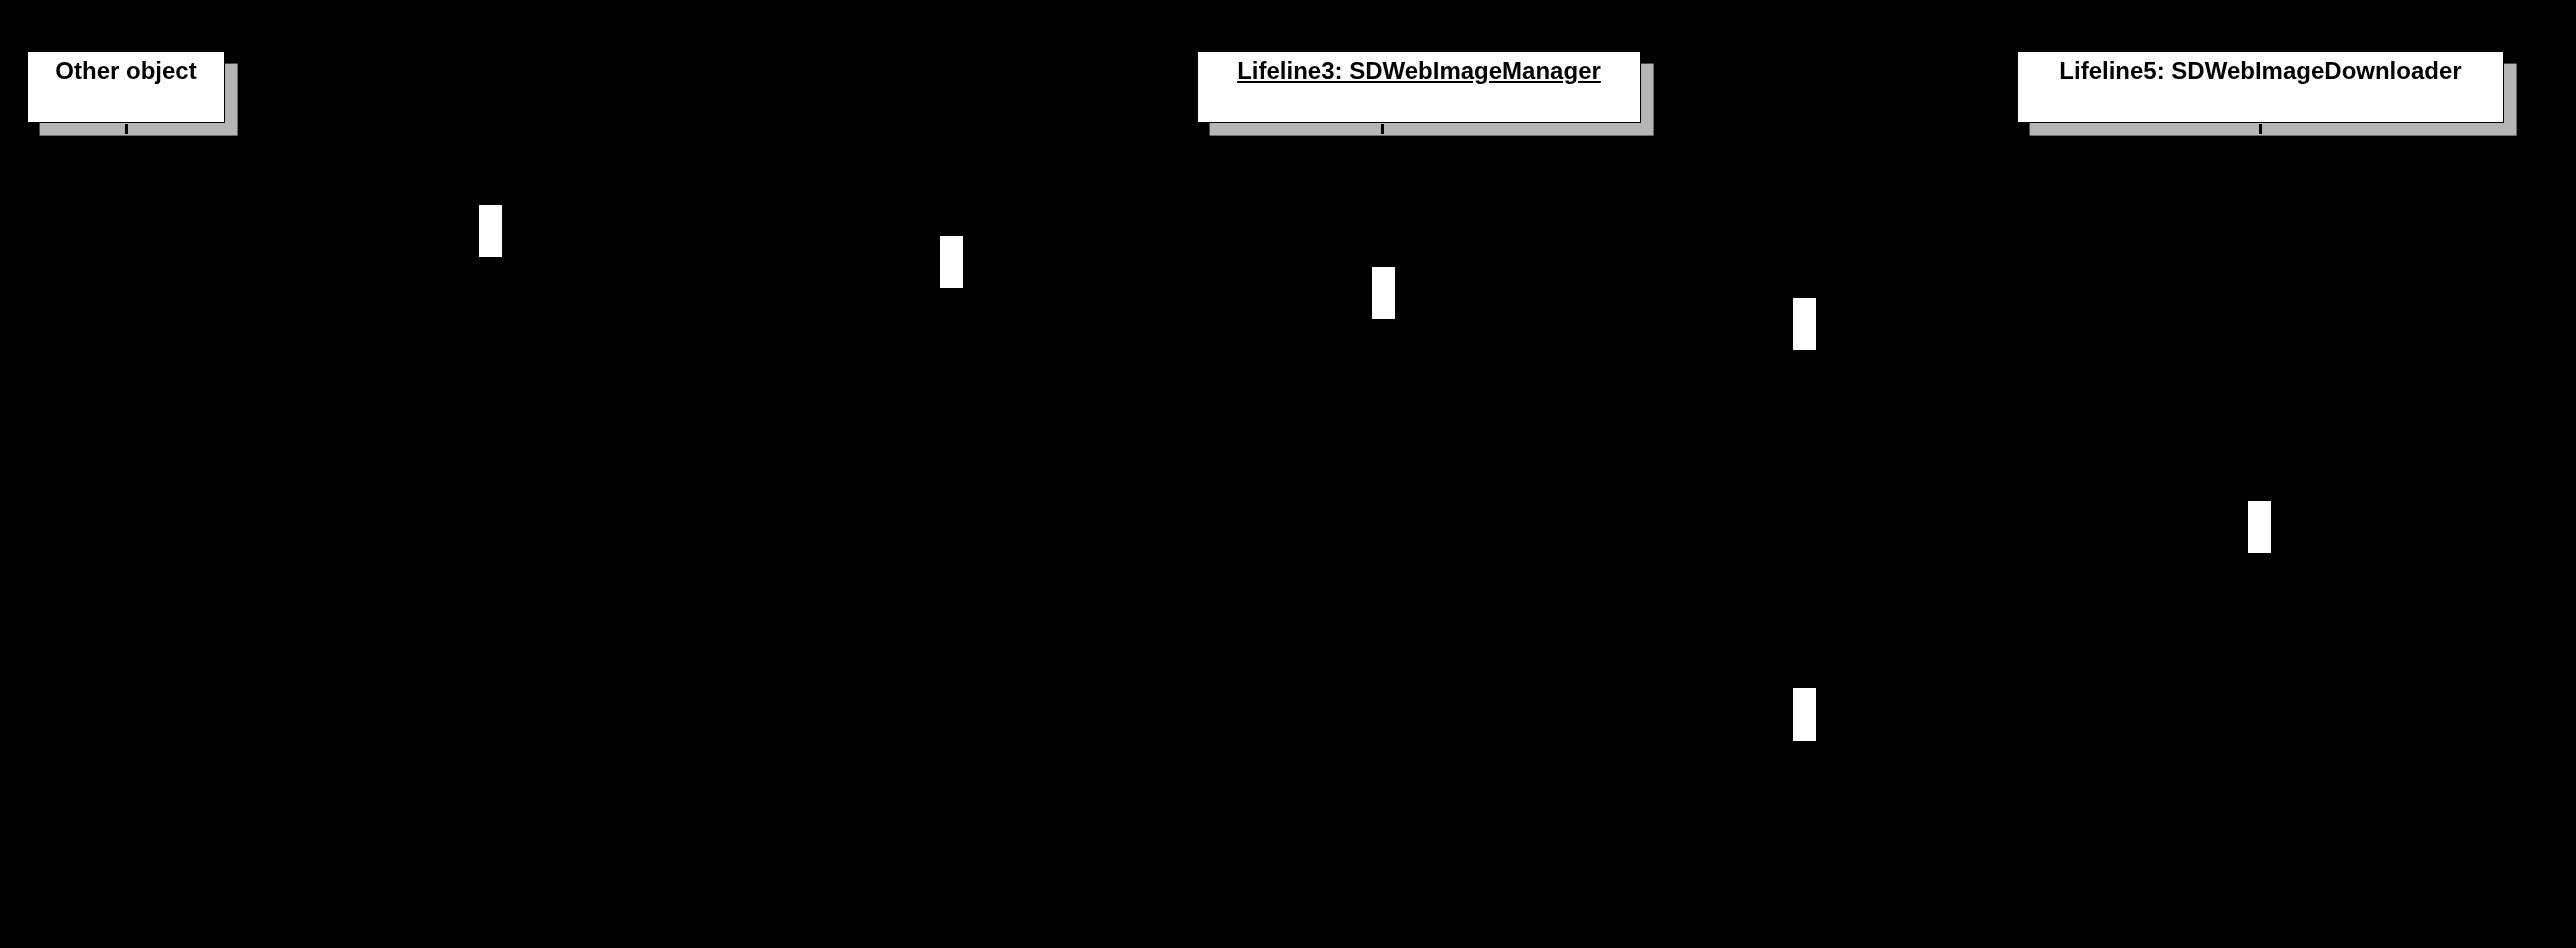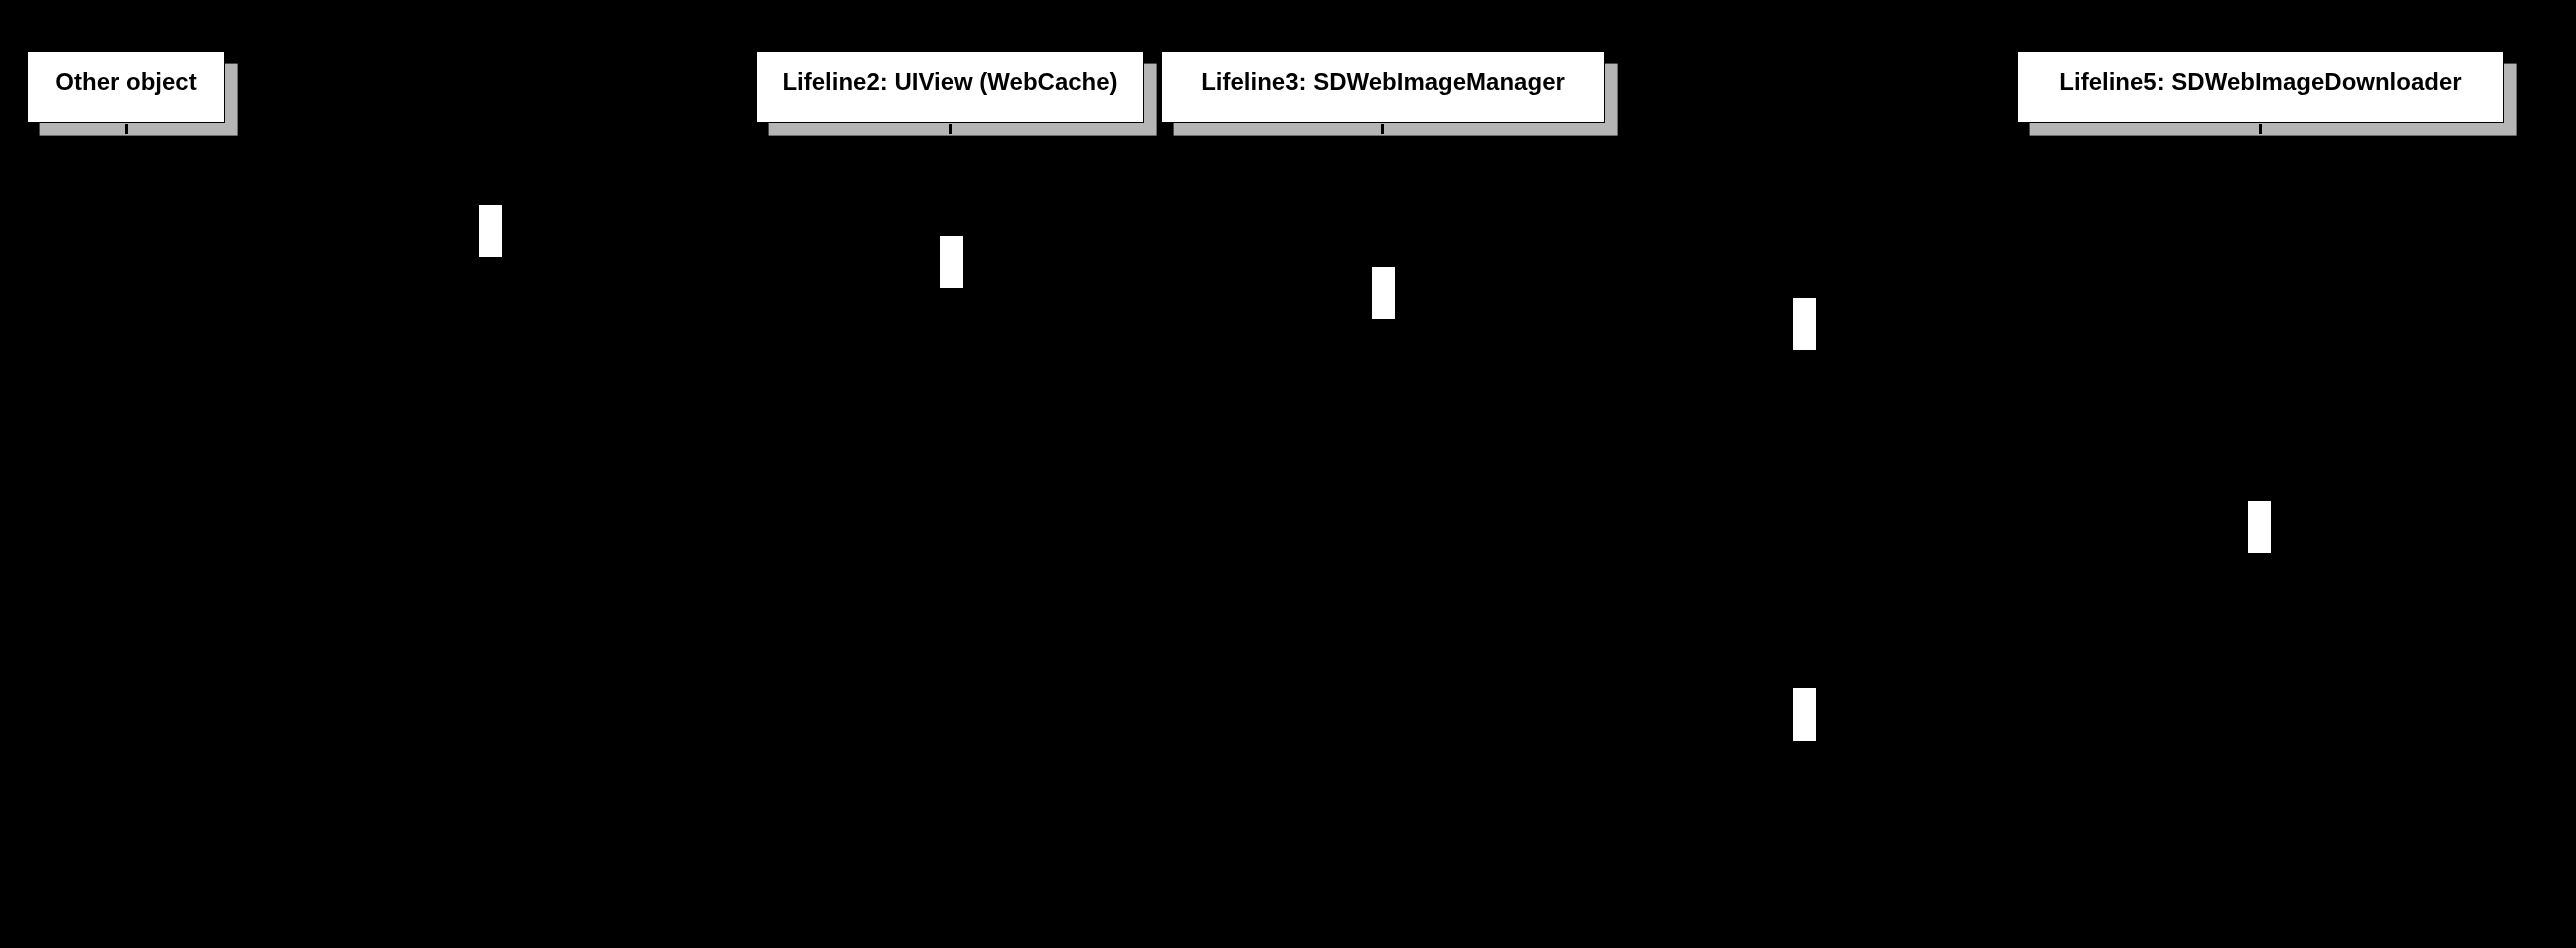--- a/index.html
+++ b/index.html
@@ -20,21 +20,21 @@
     top: 51px;
     height: 72px;
     background: #ffffff;
     border: 1.9px solid #000000;
     box-sizing: border-box;
     box-shadow: 12.6px 12.6px 0 0 #b5b5b5;
     text-align: center;
   }
   .participant-label {
     display: block;
-    padding-top: 16px;
+    padding-top: 5px;
     font-size: 24px;
     font-weight: bold;
     color: #000000;
     white-space: nowrap;
   }
   .lifeline-tick {
     position: absolute;
     top: 124px;
     width: 2.9px;
     height: 9.7px;
@@ -49,25 +49,22 @@
 </head>
 <body>
 
 <div id="diagram-canvas">
 
   <div class="participant-box" style="left:27px; width:198px;">
     <span class="participant-label">Other object</span>
   </div>
 
 
-  <div class="participant-box" style="left:756px; width:388px;">
-    <span class="participant-label">Lifeline2: UIView (WebCache)</span>
-  </div>
 
-  <div class="participant-box" style="left:1161px; width:444px;">
+  <div class="participant-box" style="left:1197px; width:444px;text-decoration:underline;">
     <span class="participant-label">Lifeline3: SDWebImageManager</span>
   </div>
 
 
   <div class="participant-box" style="left:2017px; width:487px;text-align:center;">
     <span class="participant-label">Lifeline5: SDWebImageDownloader</span>
   </div>
 
   <div class="lifeline-tick" style="left:125px;"></div>
   <div class="lifeline-tick" style="left:489px;"></div>

